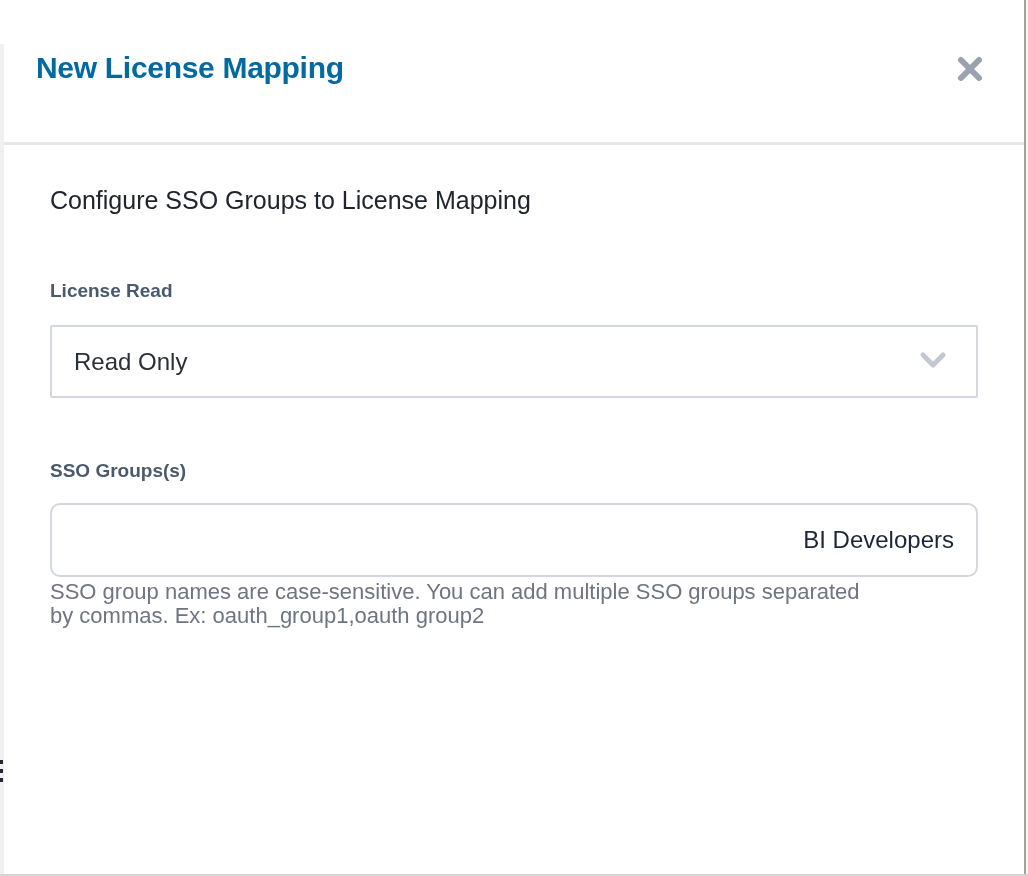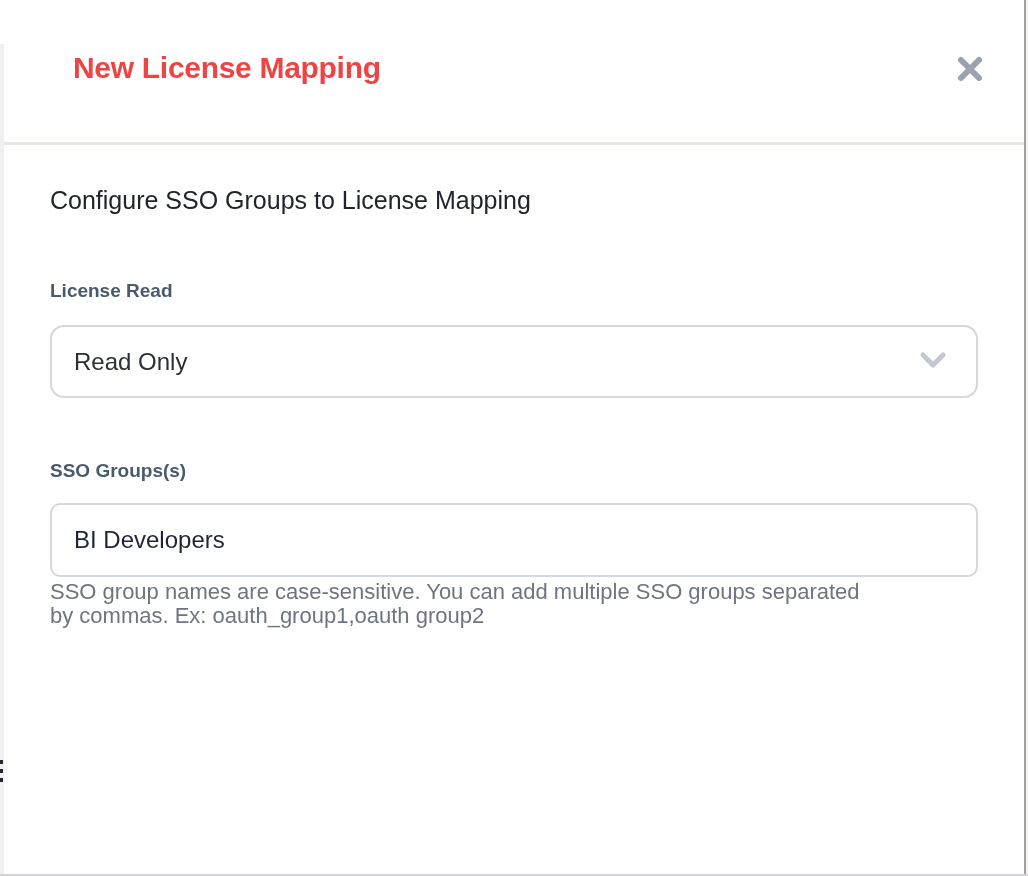--- a/index.html
+++ b/index.html
@@ -44,23 +44,22 @@
     background: #d3d3d8;
   }
 
   
   .modal {
     position: absolute; left: 4px; top: 0; width: 1020px; height: 874px;
     background: #ffffff;
   }
   .modal-title {
     position: absolute; left: 32px; top: 51px;
-    font-size: 30px; font-weight: bold; color: #ef4444;
+    font-size: 30px; font-weight: bold; color: #0369a1;
     letter-spacing: -0.3px;
-    margin-left: 37px;
   }
   .close-button {
     position: absolute; left: 946px; top: 50px;
     width: 40px; height: 40px;
     background: none; border: none; cursor: pointer;
     display: flex; align-items: center; justify-content: center;
   }
   .header-divider {
     position: absolute; left: 0; top: 142px; width: 1020px; height: 3px;
     background: #e6e6ec;
@@ -74,37 +73,38 @@
   .field-label {
     position: absolute; left: 46px;
     font-size: 19px; font-weight: bold; color: #4a5a6e;
   }
   .label-license { top: 280px; }
   .label-sso { top: 460px; }
 
   .select-box {
     position: absolute; left: 46px; top: 325px; width: 928px; height: 73px;
     background: #ffffff;
-    border: 2px solid #d4d7dd; border-radius: 14px;
+    border: 2px solid #d4d7dd; border-radius: 2px;
     display: flex; align-items: center; justify-content: space-between;
     padding: 0 28px 0 22px;
     cursor: pointer;
   }
   .select-value {
     font-size: 24px; color: #2b2f36;
   }
 
   .text-input {
     position: absolute; left: 46px; top: 503px; width: 928px; height: 74px;
     background: #ffffff;
     border: 2px solid #d4d7dd; border-radius: 10px;
     padding: 0 22px;
     font-family: "Liberation Sans", sans-serif;
     font-size: 24px; color: #1d2636;
     outline: none;
+    text-align: right;
   }
 
   .help-text {
     position: absolute; left: 46px; top: 580px; width: 820px;
     font-size: 22px; line-height: 24px; color: #6e7580;
   }
 </style>
 </head>
 <body>
 

